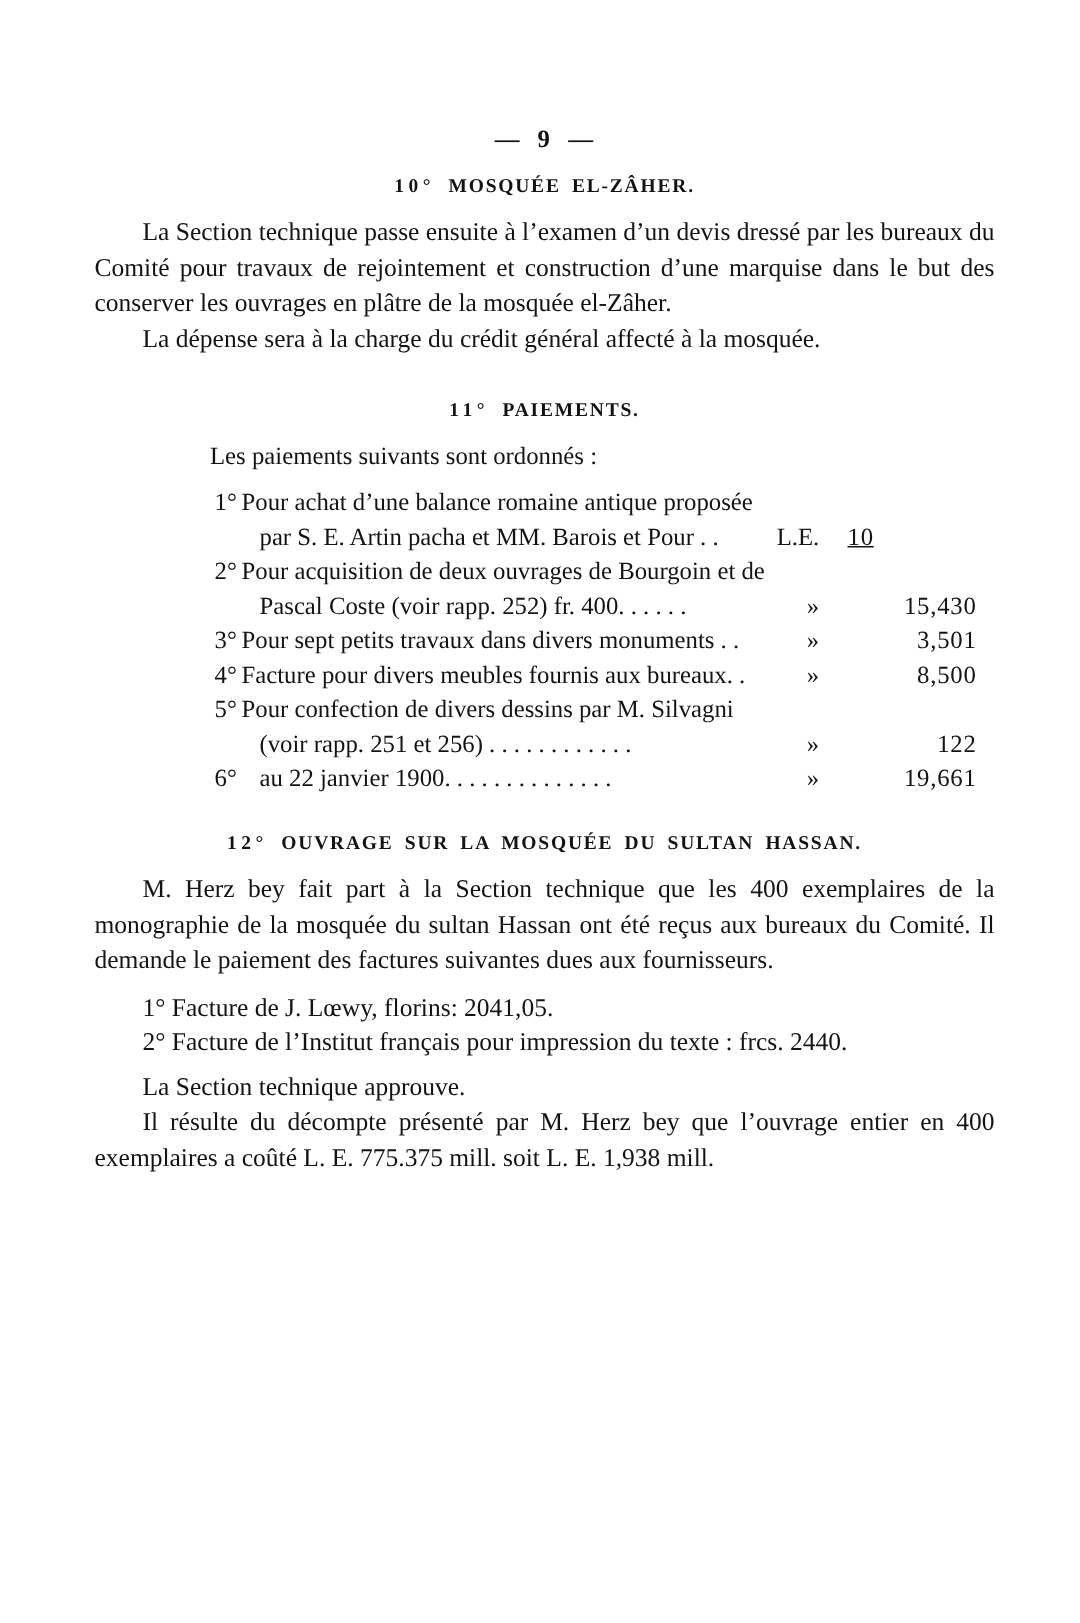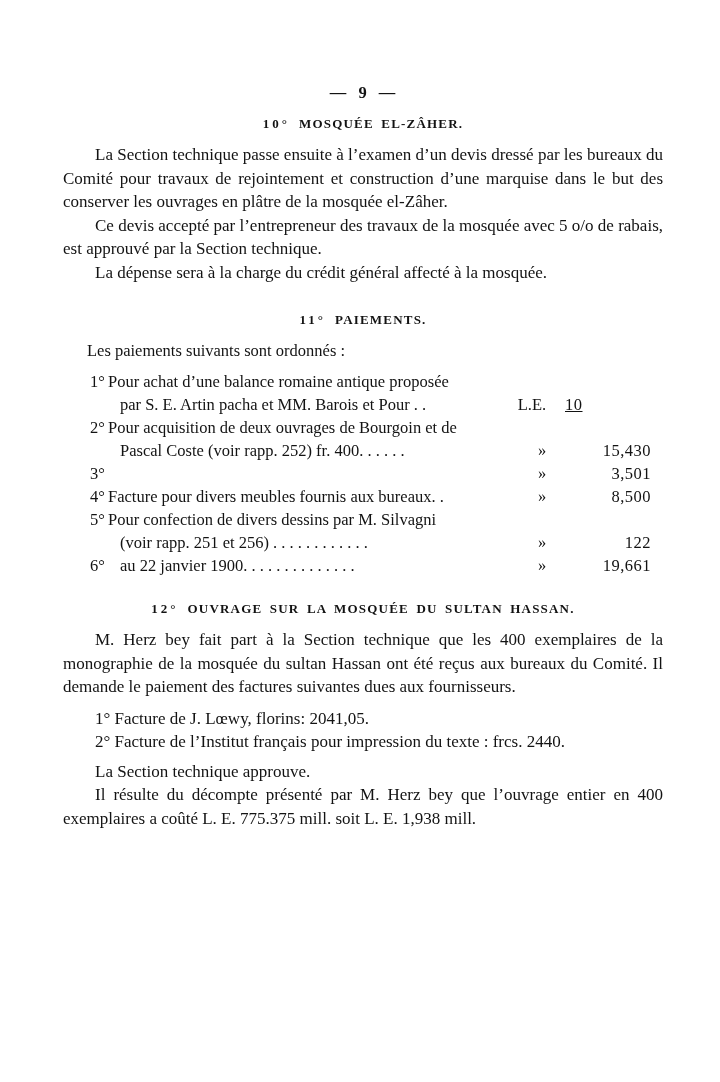--- a/index.html
+++ b/index.html
@@ -36,21 +36,21 @@
     font-size:17px;
     line-height:23.5px;
     text-align:justify;
     text-indent:32px;
   }
   .para.first{margin-top:12px;}
   .para.herz{margin-top:12px;}
   .factures{margin-top:8px;}
   .para.approuve{margin-top:6px;}
   .payments{
-    margin-left:27px;
+    margin-left:80px;
     margin-top:12px;
     font-size:16.5px;
     line-height:23px;
     padding-right:12px;
   }
   .pay-intro{margin-left:-3px;}
   .pay-rows{margin-top:8px;}
   .pay-row{display:flex;}
   .pay-num{flex:none;width:13px;margin-right:5px;}
   .pay-body{flex:1;min-width:0;}
@@ -65,21 +65,20 @@
 <body>
 
 <div class="page">
 
   <div class="page-number">— 9 —</div>
 
   <div class="section-heading h-mosquee">
     <span class="heading-num">10°</span><span class="heading-title">MOSQUÉE EL-ZÂHER.</span>
   </div>
   <p class="para first">La Section technique passe ensuite à l’examen d’un devis dressé par les bureaux du Comité pour travaux de rejointement et construction d’une marquise dans le but des conserver les ouvrages en plâtre de la mosquée el-Zâher.</p>
-  <p class="para">Ce devis accepté par l’entrepreneur des travaux de la mosquée avec 5 o/o de rabais, est approuvé par la Section technique.</p>
   <p class="para">La dépense sera à la charge du crédit général affecté à la mosquée.</p>
 
   <div class="section-heading h-paiements">
     <span class="heading-num">11°</span><span class="heading-title">PAIEMENTS.</span>
   </div>
 
   <div class="payments">
     <div class="pay-intro">Les paiements suivants sont ordonnés :</div>
     <div class="pay-rows">
 
@@ -110,20 +109,21 @@
             <span class="pay-cur">»</span>
             <span class="pay-amt">15,430</span>
           </div>
         </div>
       </div>
 
       <div class="pay-row">
         <span class="pay-num">3°</span>
         <div class="pay-body">
           <div class="pay-line">
+            <span class="pay-text">Pour sept petits travaux dans divers monuments . .</span>
             <span class="pay-fill"></span>
             <span class="pay-cur">»</span>
             <span class="pay-amt">3,501</span>
           </div>
         </div>
       </div>
 
       <div class="pay-row">
         <span class="pay-num">4°</span>
         <div class="pay-body">

